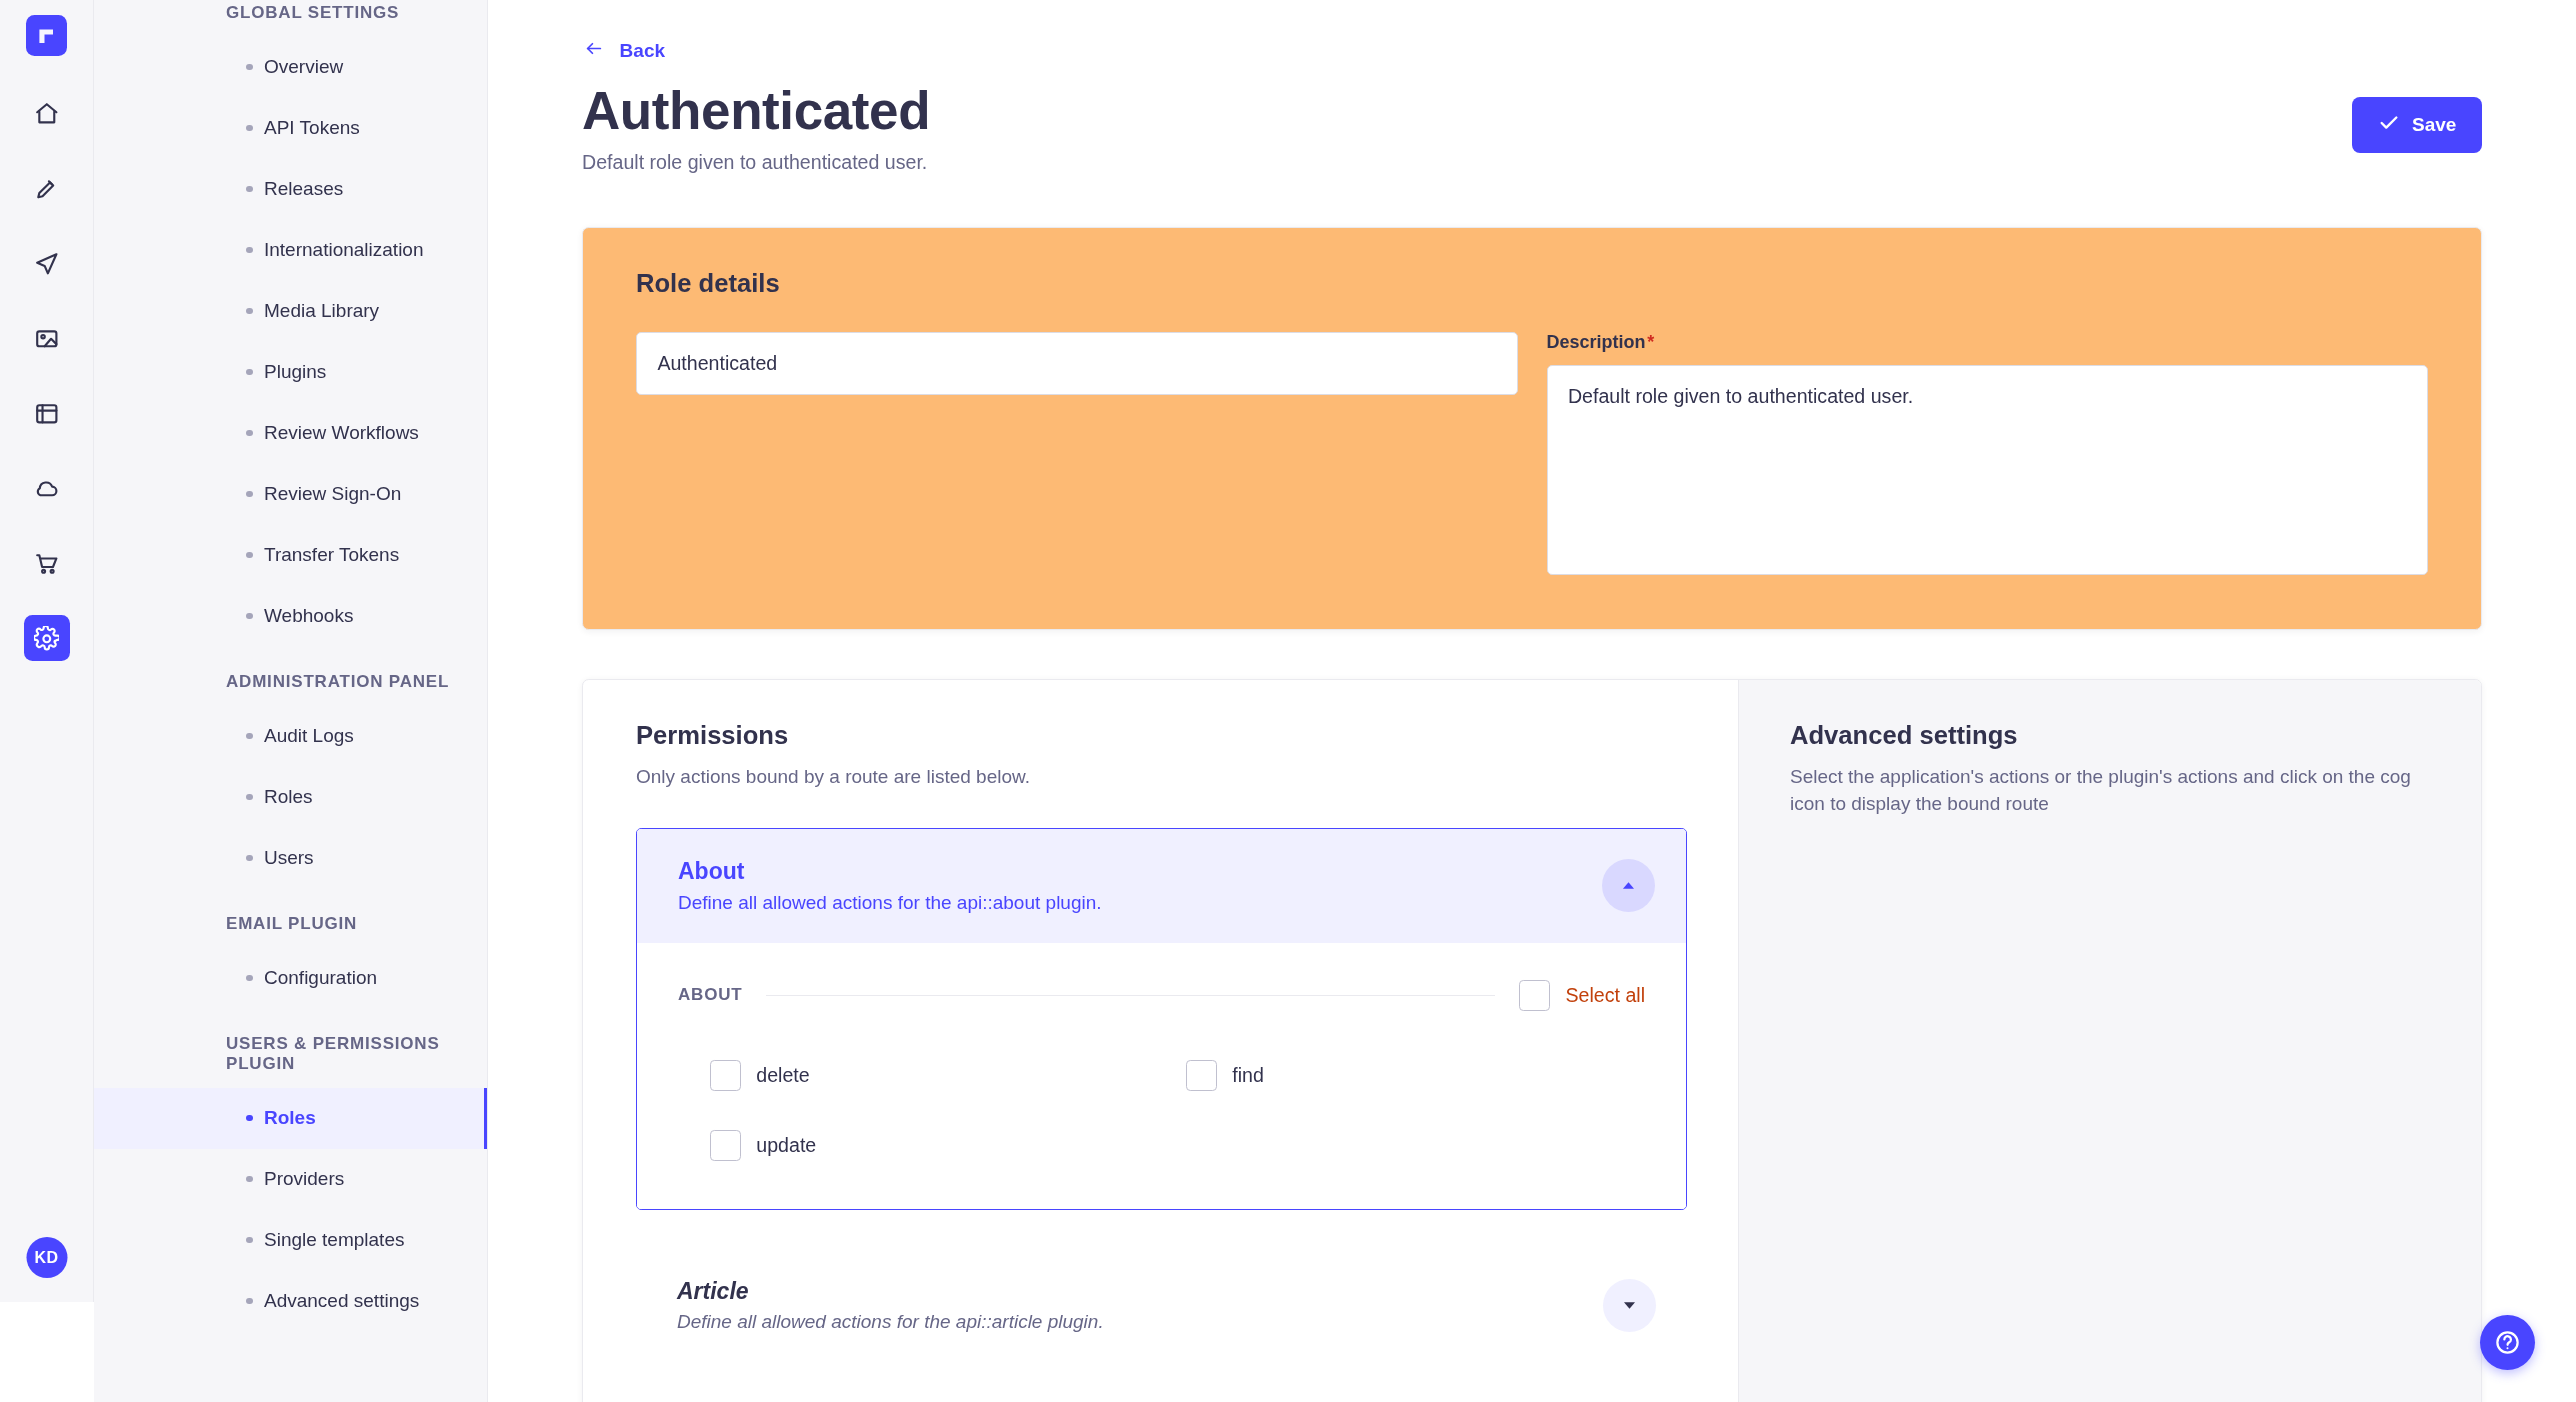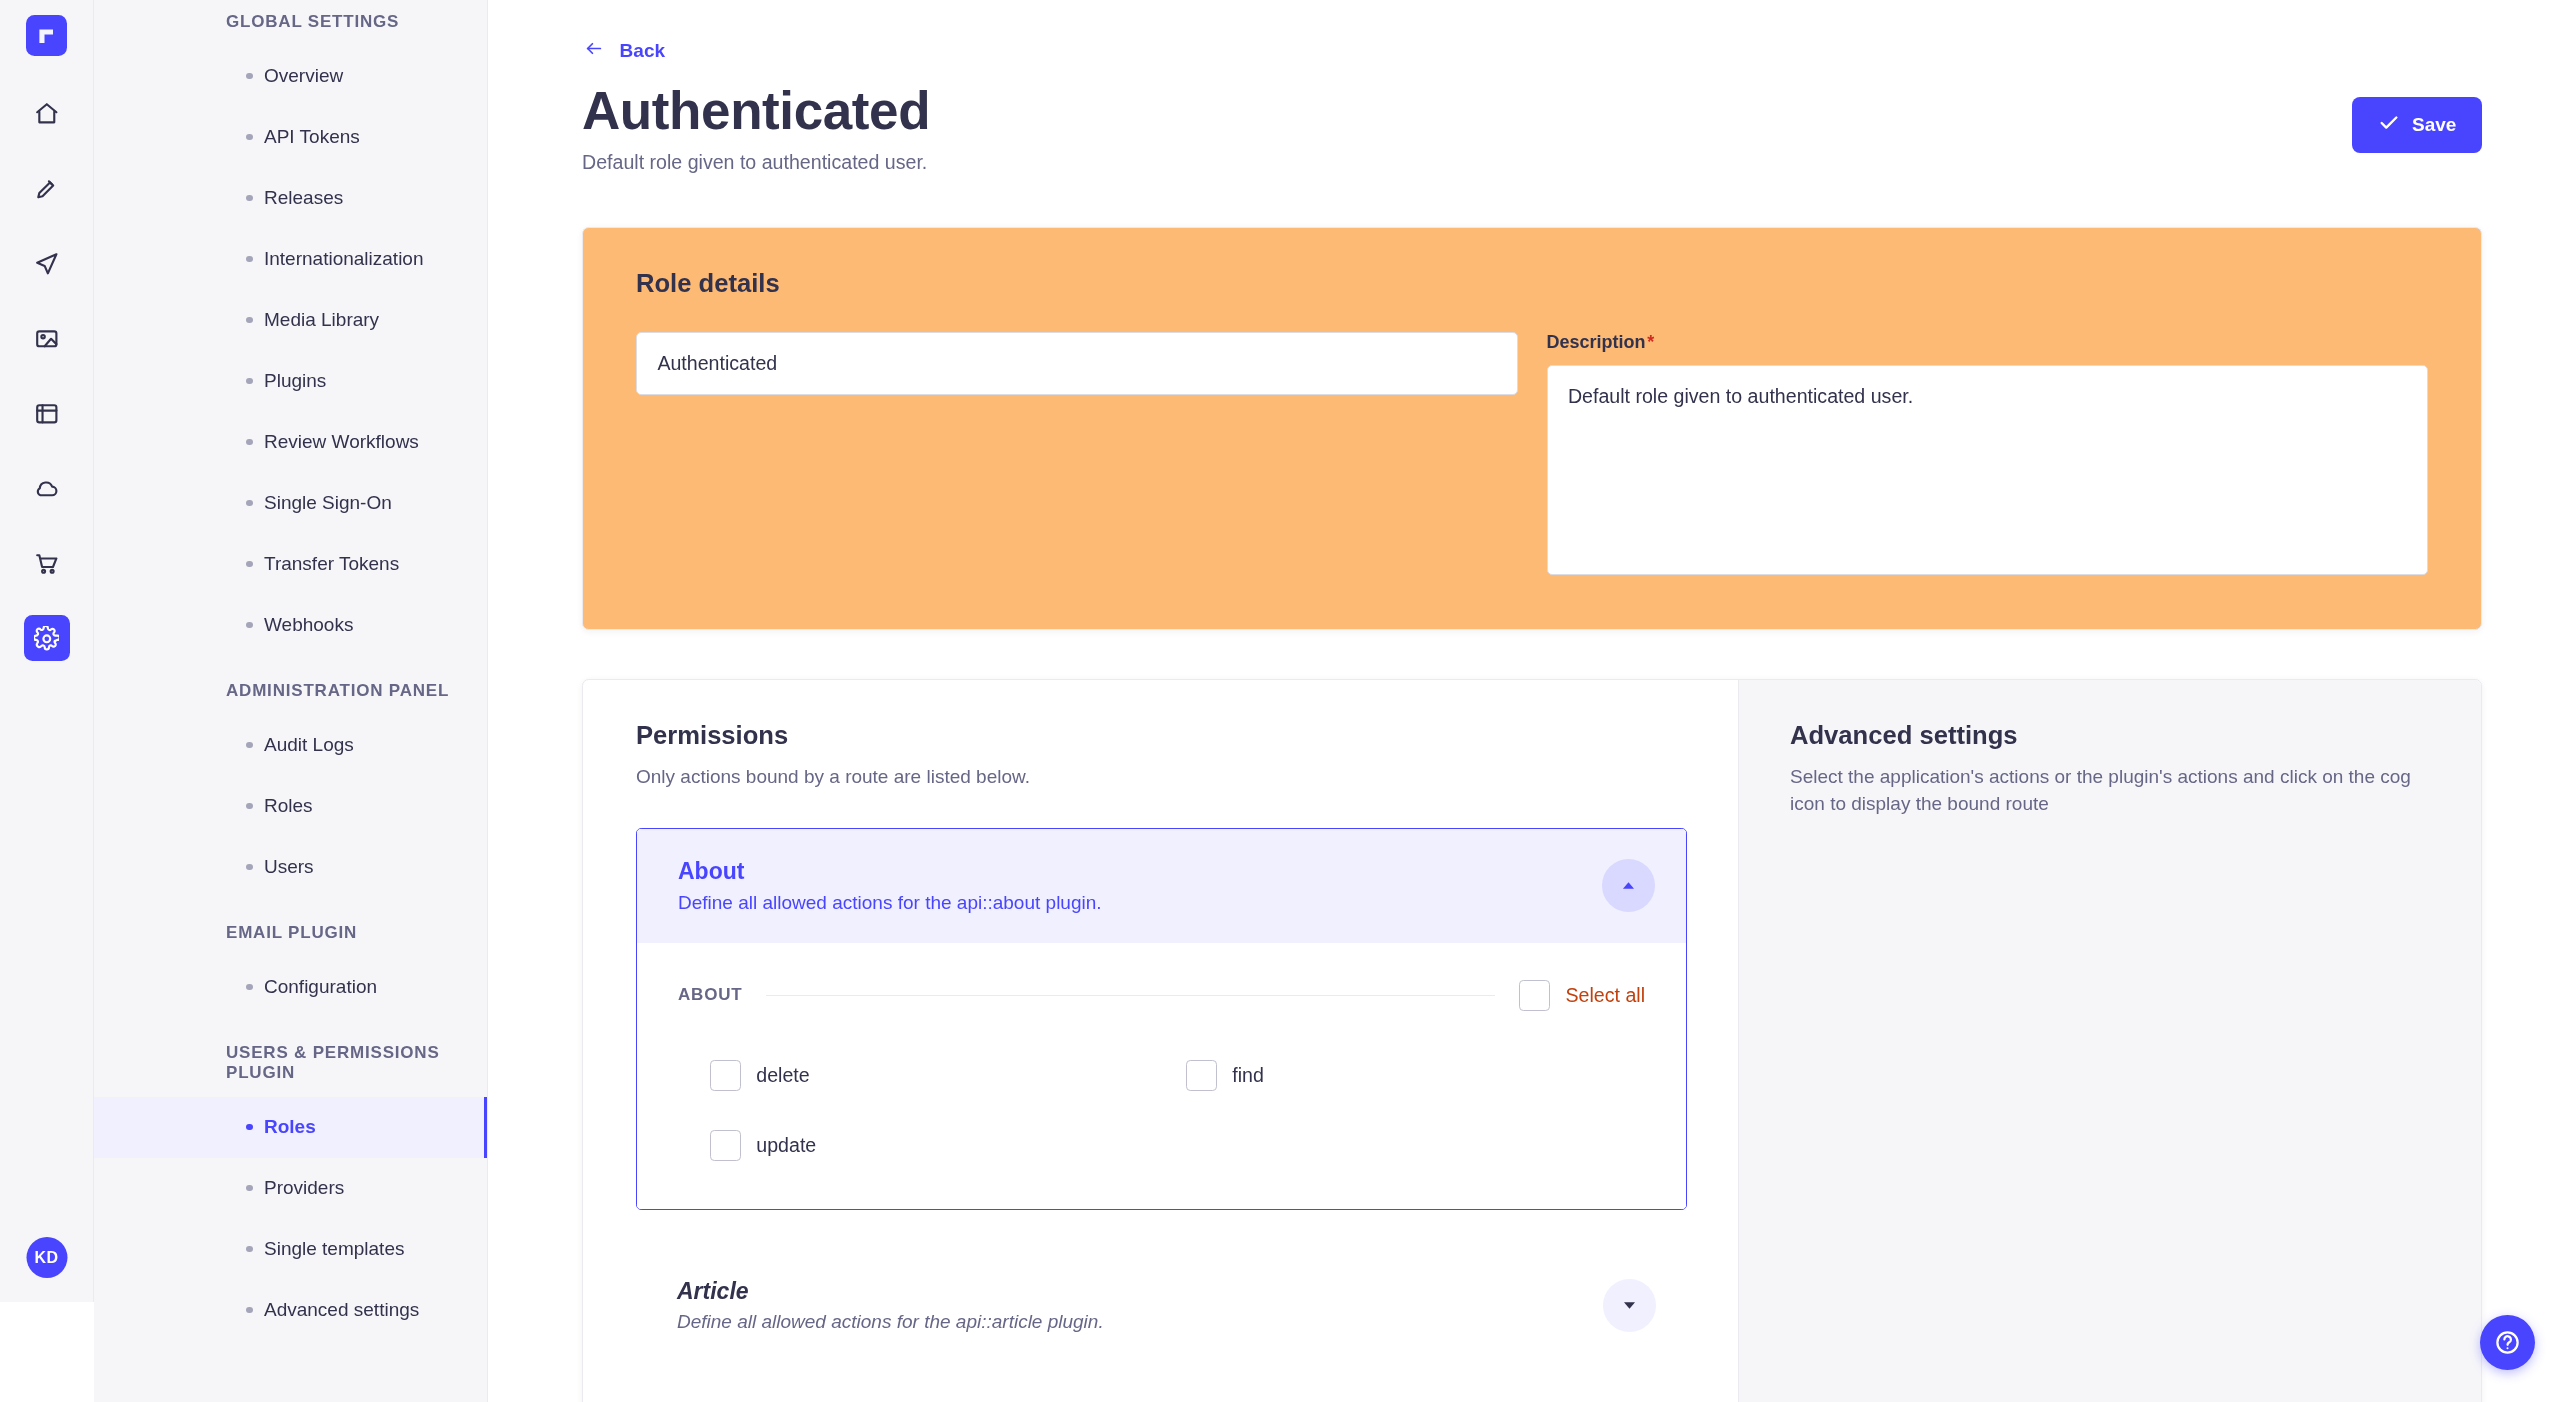--- a/index.html
+++ b/index.html
@@ -43,21 +43,21 @@
     display: flex; align-items: center; justify-content: center;
     font-size: 16px; font-weight: 600; letter-spacing: 0.4px;
   }
 
   
   .settings-nav {
     width: 394px; height: 1402px;
     background: #f6f6f9;
     border-right: 0.9px solid #eaeaef;
     flex: none;
-    padding-top: 12px;
+    padding-top: 3px;
     overflow: hidden;
     position: relative;
   }
   .nav-group { margin-bottom: 3.4px; }
   .nav-group-title {
     font-size: 17px; font-weight: 700; letter-spacing: 0.8px;
     color: #666687; text-transform: uppercase;
     padding: 22px 0 13.6px 132px;
   }
   .nav-group:first-child .nav-group-title { padding-top: 0; }
@@ -333,21 +333,21 @@
     <div class="nav-item">
       <span class="bullet"></span>
       <span class="nav-label">Plugins</span>
     </div>
     <div class="nav-item">
       <span class="bullet"></span>
       <span class="nav-label">Review Workflows</span>
     </div>
     <div class="nav-item">
       <span class="bullet"></span>
-      <span class="nav-label">Single Sign-On</span>
+      <span class="nav-label">Review Sign-On</span>
     </div>
     <div class="nav-item">
       <span class="bullet"></span>
       <span class="nav-label">Transfer Tokens</span>
     </div>
     <div class="nav-item">
       <span class="bullet"></span>
       <span class="nav-label">Webhooks</span>
     </div>
   </div>

